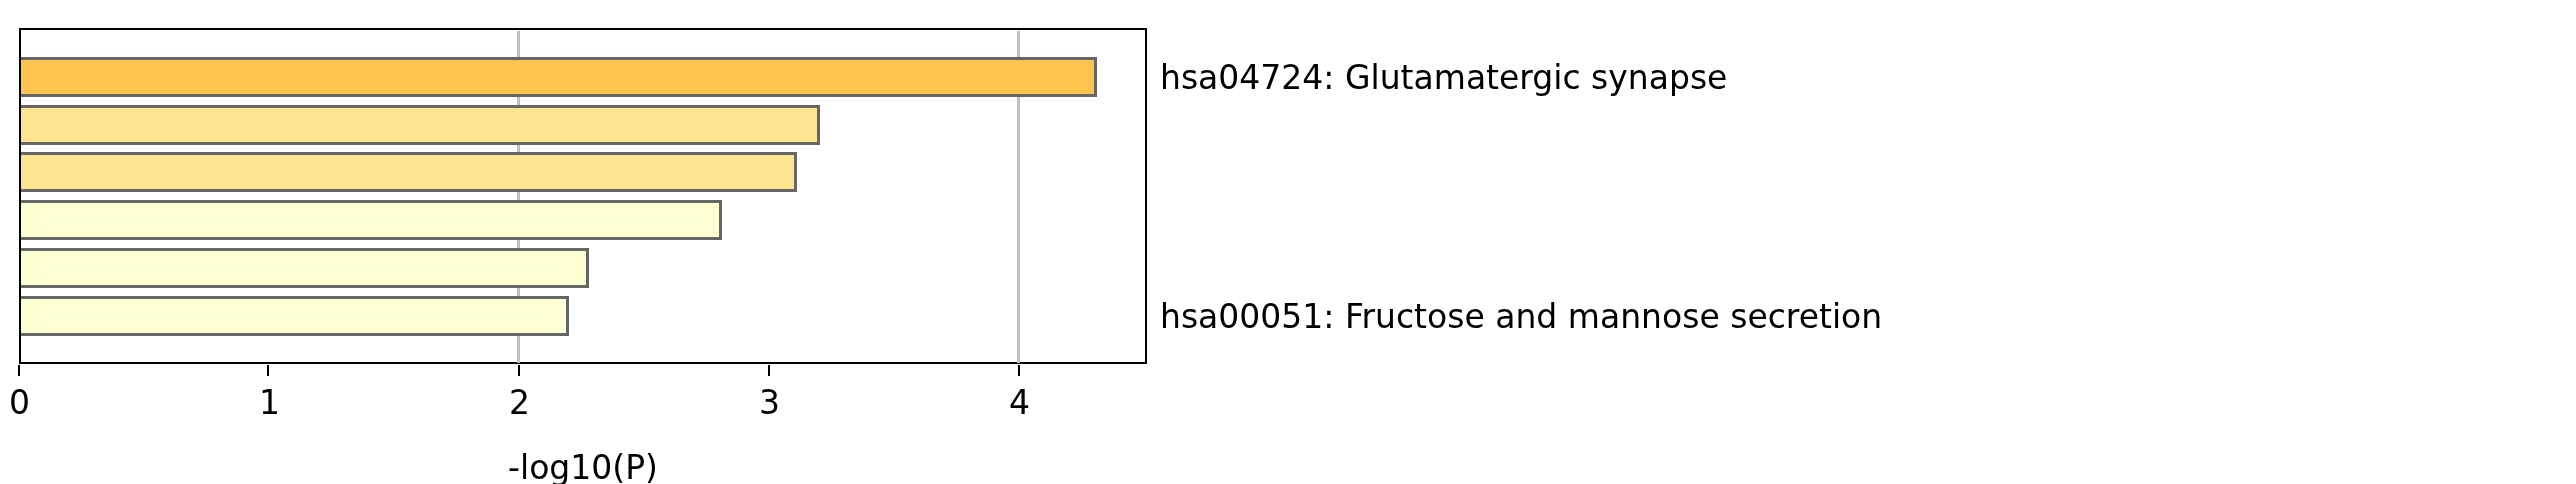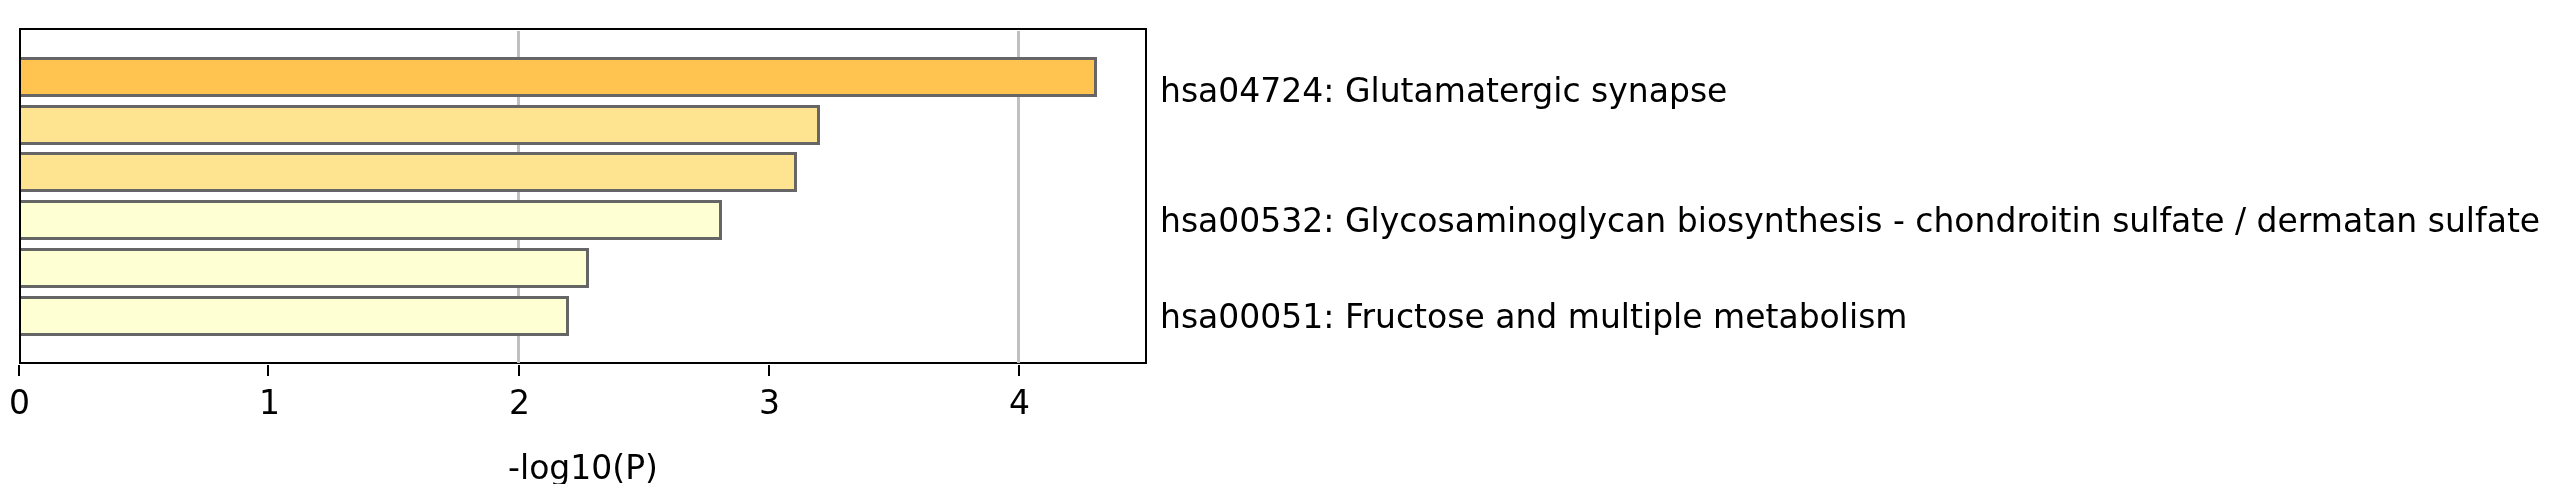--- a/index.html
+++ b/index.html
@@ -44,17 +44,16 @@
   <div class="tick" style="left:1018px"></div>
 
   <div class="tick-label" style="left:-13px">0</div>
   <div class="tick-label" style="left:237px">1</div>
   <div class="tick-label" style="left:487px">2</div>
   <div class="tick-label" style="left:737px">3</div>
   <div class="tick-label" style="left:987px">4</div>
 
   <div class="xlabel">-log10(P)</div>
 
-  <div class="ylabel" style="top:70px">hsa04724: Glutamatergic synapse</div>
-  <div class="ylabel" style="top:200px">hsa00532: Glycosaminoglycan biosynthesis - chondroitin sulfate / dermatan sulfate</div>
-  <div class="ylabel" style="top:296px">hsa00051: Fructose and multiple metabolism</div>
+  <div class="ylabel" style="top:57px">hsa04724: Glutamatergic synapse</div>
+  <div class="ylabel" style="top:296px">hsa00051: Fructose and mannose secretion</div>
 </div>
 
 
 </body></html>

